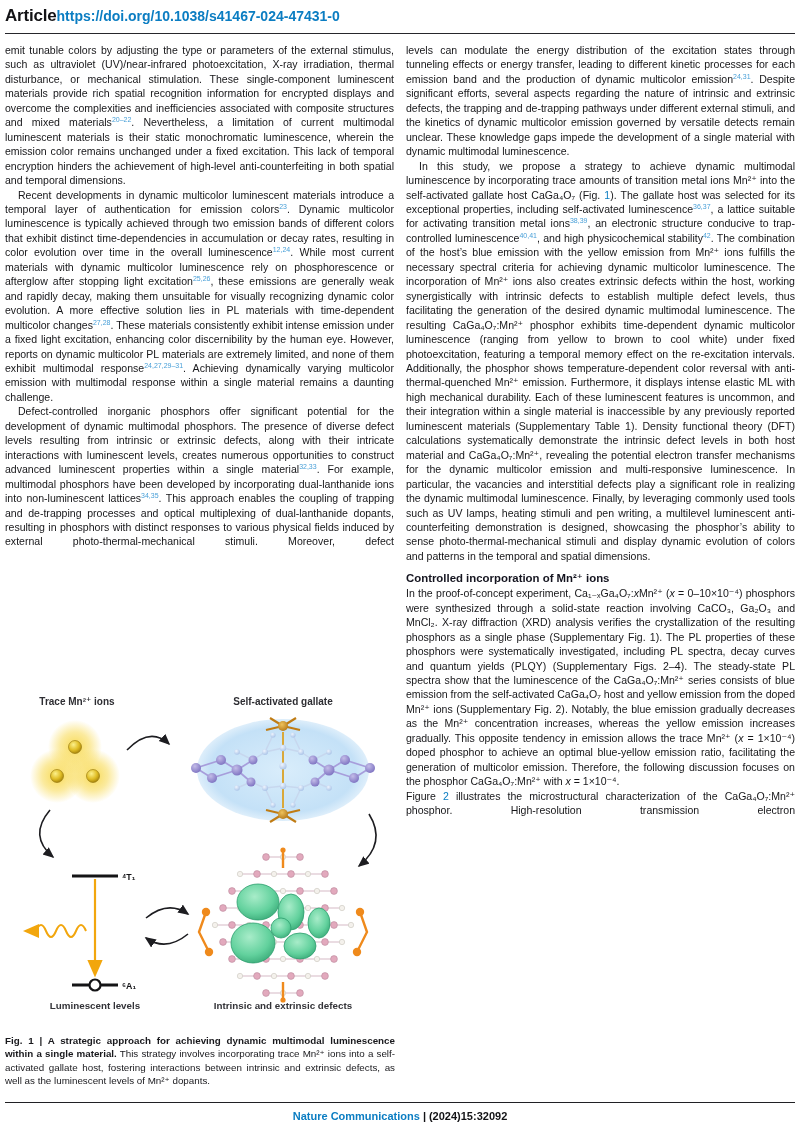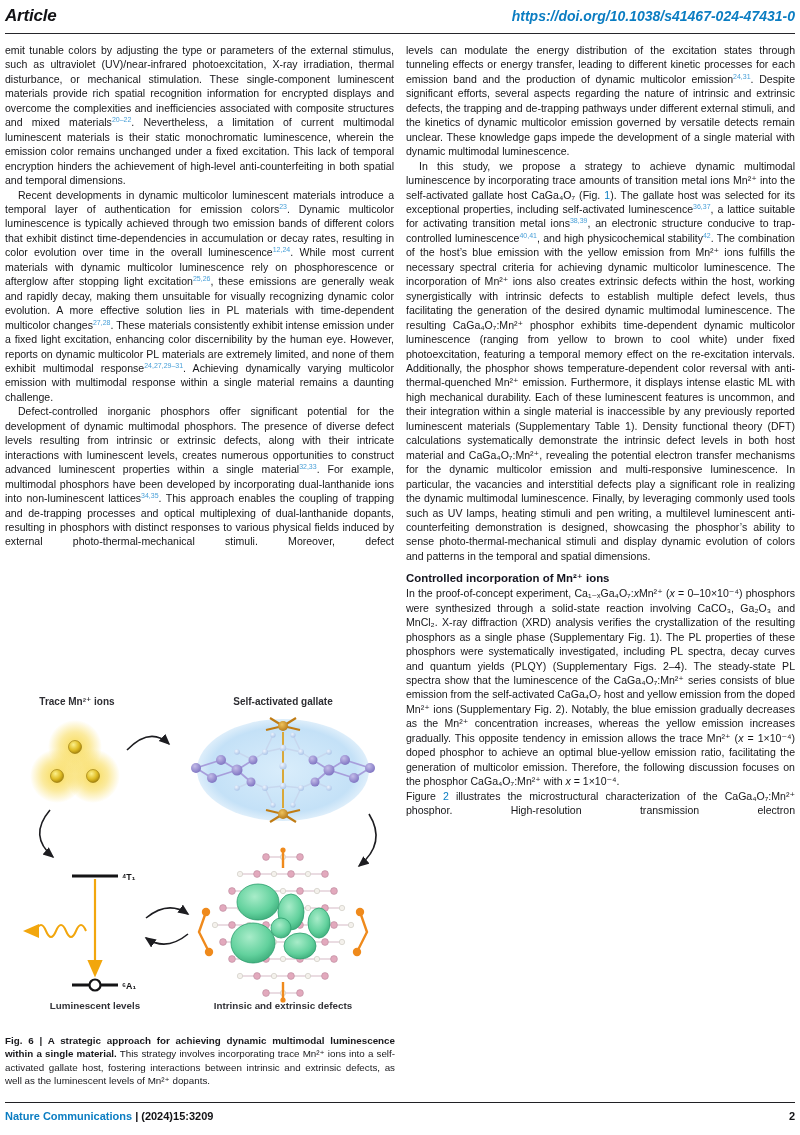--- a/index.html
+++ b/index.html
@@ -8,21 +8,21 @@
     --ink:#161619;
     --arrow-orange:#f2a60d;
     --orange-accent:#ef8a1c;
   }
   *{box-sizing:border-box;}
   html,body{margin:0;padding:0;background:#ffffff;}
   body{font-family:"Liberation Sans","DejaVu Sans",sans-serif;color:var(--ink);}
   .page{position:relative;width:800px;height:1135px;background:#fff;overflow:hidden;}
 
   
-  .hdr{position:absolute;top:6px;left:5px;right:5px;display:flex;justify-content:space-between;align-items:baseline;font-style:italic;}
+  .hdr{position:absolute;top:6px;left:5px;right:5px;display:flex;justify-content:flex-start;align-items:baseline;}
   .hdr .article{font-size:17px;font-weight:bold;letter-spacing:-0.2px;color:#121215;}
   .hdr .doi{font-size:14px;font-weight:600;color:var(--link-blue);text-decoration:none;}
   .hdr-rule{position:absolute;top:33px;left:5px;right:5px;border-top:1.7px solid #26262b;}
 
   
   .col{position:absolute;top:43px;font-size:10.55px;line-height:14.45px;text-align:justify;color:var(--ink);}
   .col-left{left:5px;width:389px;}
   .col-right{left:406px;width:389px;}
   .col p{margin:0;}
   .col p.indent{text-indent:13px;}
@@ -38,21 +38,21 @@
   .fig-label{font-size:10px;font-weight:bold;fill:#2e2e33;}
   .fig-sublabel{font-size:9.8px;font-weight:bold;fill:#333338;}
   .lvl-label{font-size:8.8px;font-weight:bold;fill:#121215;}
 
   
   .caption{position:absolute;left:5px;top:1024px;width:390px;font-size:9.8px;line-height:13.4px;text-align:justify;color:#19191d;}
   .caption b{font-weight:bold;}
 
   
   .ftr-rule{position:absolute;left:5px;right:5px;top:1102px;border-top:1.6px solid #202024;}
-  .ftr{position:absolute;left:5px;right:5px;top:1110px;display:flex;justify-content:space-between;font-size:11px;font-weight:bold;}
+  .ftr{position:absolute;left:5px;right:5px;top:1110px;display:flex;justify-content:center;font-size:11px;font-weight:bold;}
   .ftr .journal{color:var(--link-blue);}
   .ftr .cite{color:#121215;}
   .ftr .sep{color:#121215;padding:0 3px;}
   .ftr .page-num{color:#121215;}
 </style>
 </head>
 <body>
 
 <div class="page">
 
@@ -370,21 +370,21 @@
         <ellipse cx="300" cy="256" rx="16" ry="13" fill="url(#blob)"></ellipse>
         <ellipse cx="319" cy="233" rx="11" ry="15" fill="url(#blob)"></ellipse>
         <ellipse cx="281" cy="238" rx="10" ry="10" fill="url(#blob)"></ellipse>
       </g>
     </g>
 
     <text class="fig-sublabel" x="95" y="319" text-anchor="middle">Luminescent levels</text>
     <text class="fig-sublabel" x="283" y="319" text-anchor="middle">Intrinsic and extrinsic defects</text>
   </svg>
 
-  <p class="caption"><b>Fig. 6 | A strategic approach for achieving dynamic multimodal luminescence within a single material.</b> This strategy involves incorporating trace Mn²⁺ ions into a self-activated gallate host, fostering interactions between intrinsic and extrinsic defects, as well as the luminescent levels of Mn²⁺ dopants.</p>
+  <p class="caption"><b>Fig. 1 | A strategic approach for achieving dynamic multimodal luminescence within a single material.</b> This strategy involves incorporating trace Mn²⁺ ions into a self-activated gallate host, fostering interactions between intrinsic and extrinsic defects, as well as the luminescent levels of Mn²⁺ dopants.</p>
 
   <div class="ftr-rule"></div>
   <div class="ftr">
     <span>
       <span class="journal">Nature Communications</span><span class="sep">|</span><span class="cite">(2024)15:3209</span>
     </span>
     <span class="page-num">2</span>
   </div>
 
 </div>

